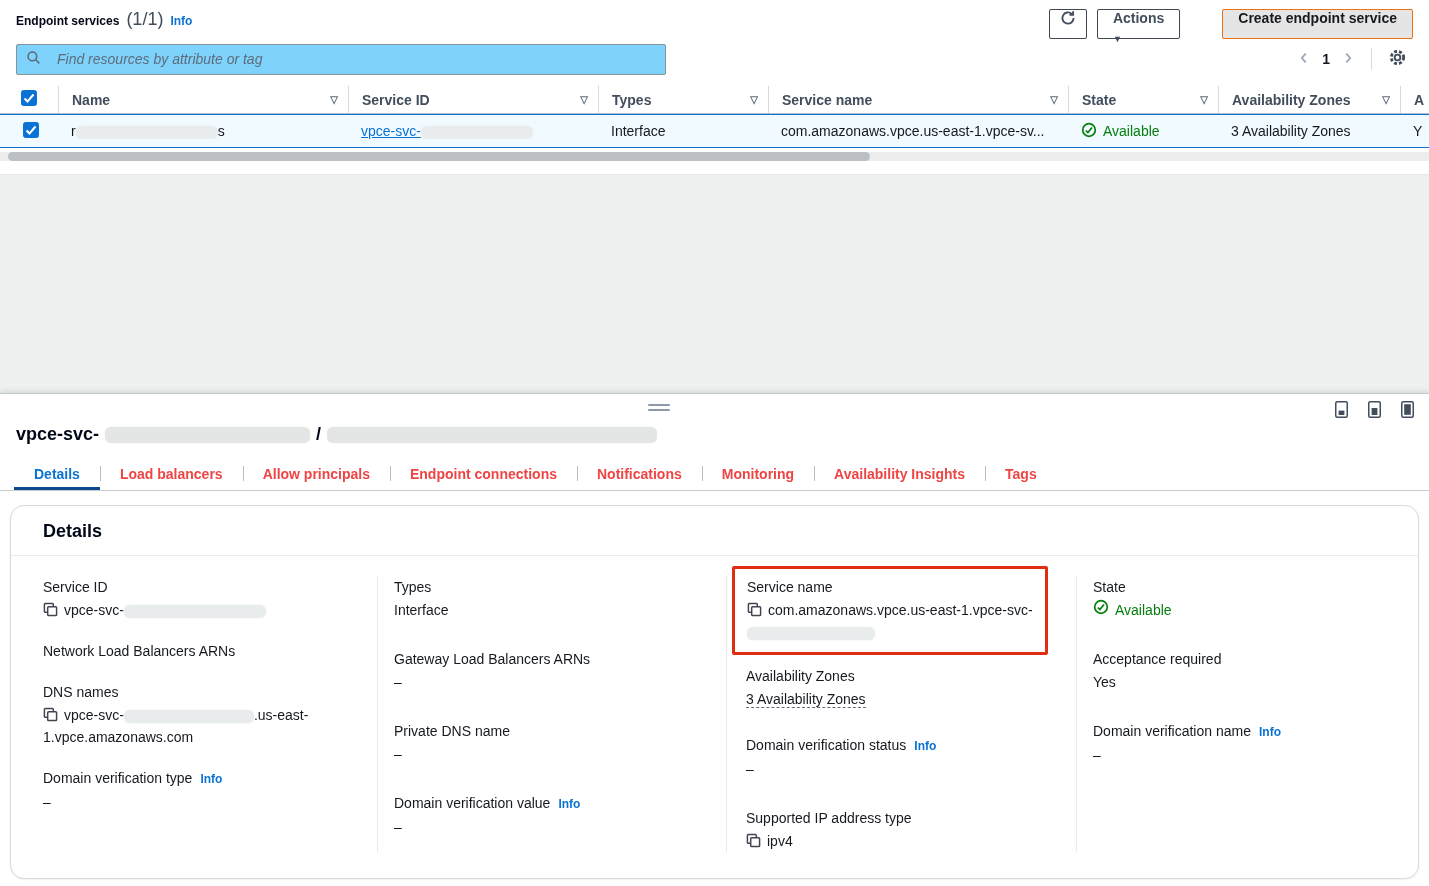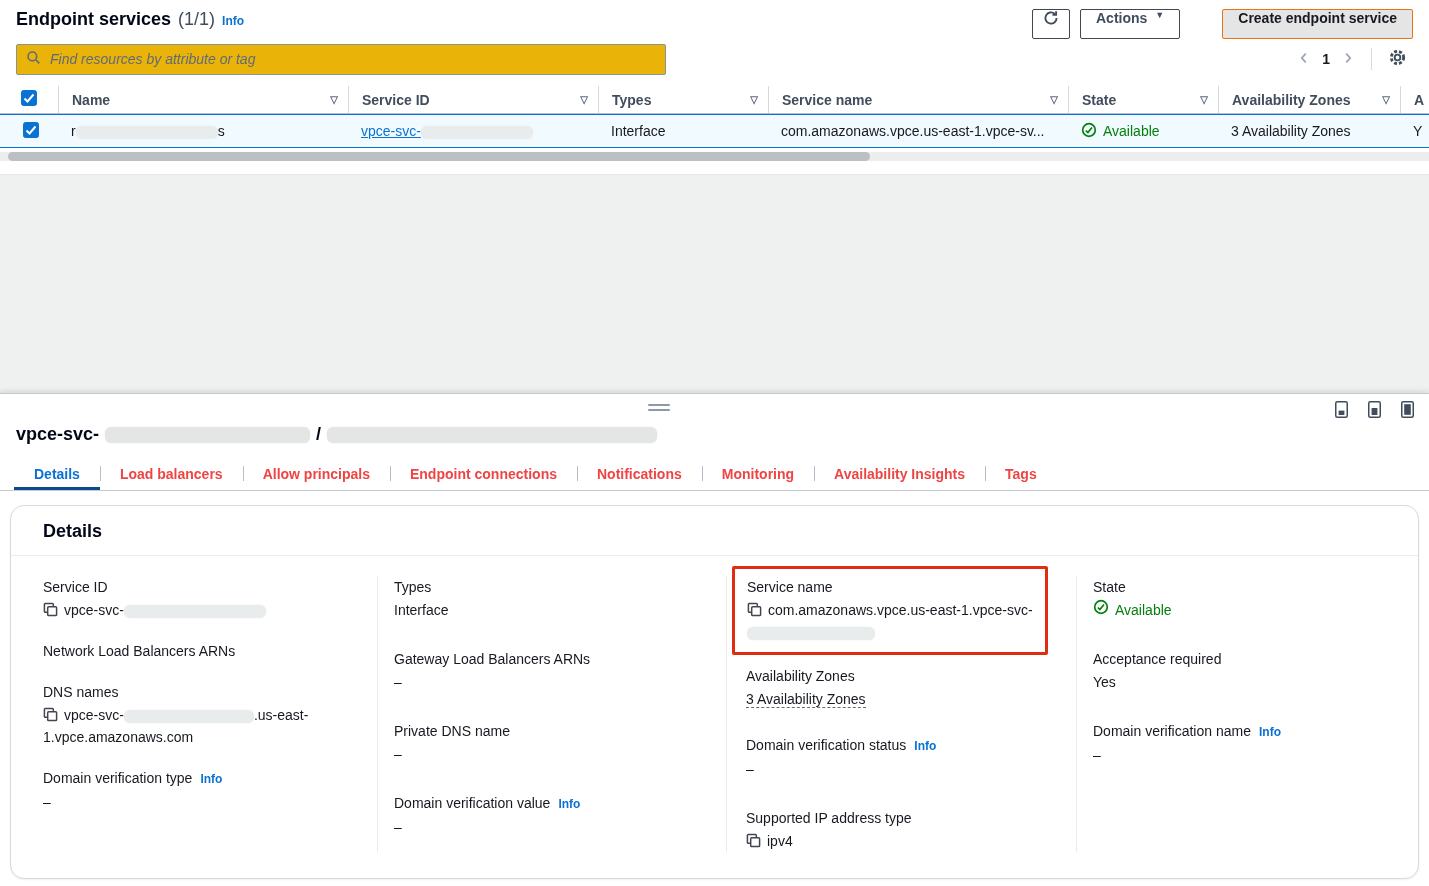--- a/index.html
+++ b/index.html
@@ -5,34 +5,34 @@
   * { box-sizing: border-box; }
   html,body { margin:0; padding:0; }
   body {
     width:1429px; height:886px; overflow:hidden;
     font-family:"Liberation Sans", sans-serif;
     color:#16191f; background:#fff; font-size:14px;
   }
   
   .page-header{ display:flex; justify-content:space-between; align-items:flex-start; padding:9px 16px 2px; height:44px; }
   .title-area{ display:flex; align-items:baseline; gap:7px; }
-  .page-title{ font-size:18px; font-weight:700; margin:0; color:#000716; }
+  .page-title{ font-size:12px; font-weight:700; margin:0; color:#000716; }
   .title-count{ font-size:18px; font-weight:400; color:#414d5c; }
   .info-link{ font-size:12px; font-weight:700; color:#0972d3; text-decoration:none; cursor:pointer; }
   .header-actions{ display:flex; gap:10px; }
   .btn{ height:30px; border:1px solid #424650; background:#fff; border-radius:2px;
         font-weight:700; font-size:14px; color:#414d5c; padding:0 15px;
-        display:flex; align-items:flex-start; gap:8px; cursor:pointer; font-family:inherit; }
+        display:flex; align-items:flex-start; gap:8px; cursor:pointer; font-family:inherit;flex-direction:column; }
   .btn-icon{ padding:0 10px; }
   .btn-primary{ background:#e5e5e5; border-color:#ec7211; color:#16191f;margin-left:32px; }
   .caret{ font-size:9px; color:#414d5c; }
   
   .toolbar{ display:flex; justify-content:space-between; align-items:center; padding:0 16px 12px; height:42px; }
   .search-box{ width:650px; height:31px; border:1px solid #879596; border-radius:2px;
-               display:flex; align-items:center; gap:7px; padding:0 9px; background:#eab308; }
+               display:flex; align-items:center; gap:14px; padding:0 9px; background:#7dd3fc; }
   .search-box input{ border:none; outline:none; flex:1; font-family:inherit; font-size:14px; font-style:italic; color:#16191f; background:transparent; }
   .search-box input::placeholder{ color:#5f6b7a; font-style:italic; }
   .pagination{ display:flex; align-items:center; }
   .pag-btn{ background:none; border:none; padding:2px 6px; cursor:pointer; display:flex; align-items:center; }
   .page-num{ font-weight:700; font-size:14px; color:#16191f; padding:0 5px; }
   .pag-divider{ width:1px; height:22px; background:#d5dbdb; margin:0 10px; }
   
   .thead{ display:flex; align-items:stretch; height:28px; border-bottom:1px solid #b6bec9; font-weight:700; color:#414d5c; }
   .th{ display:flex; align-items:center; justify-content:space-between; padding:0 10px 0 13px; border-left:1px solid #d5dbdb; overflow:hidden; white-space:nowrap; }
   .th:first-child{ border-left:none; }

